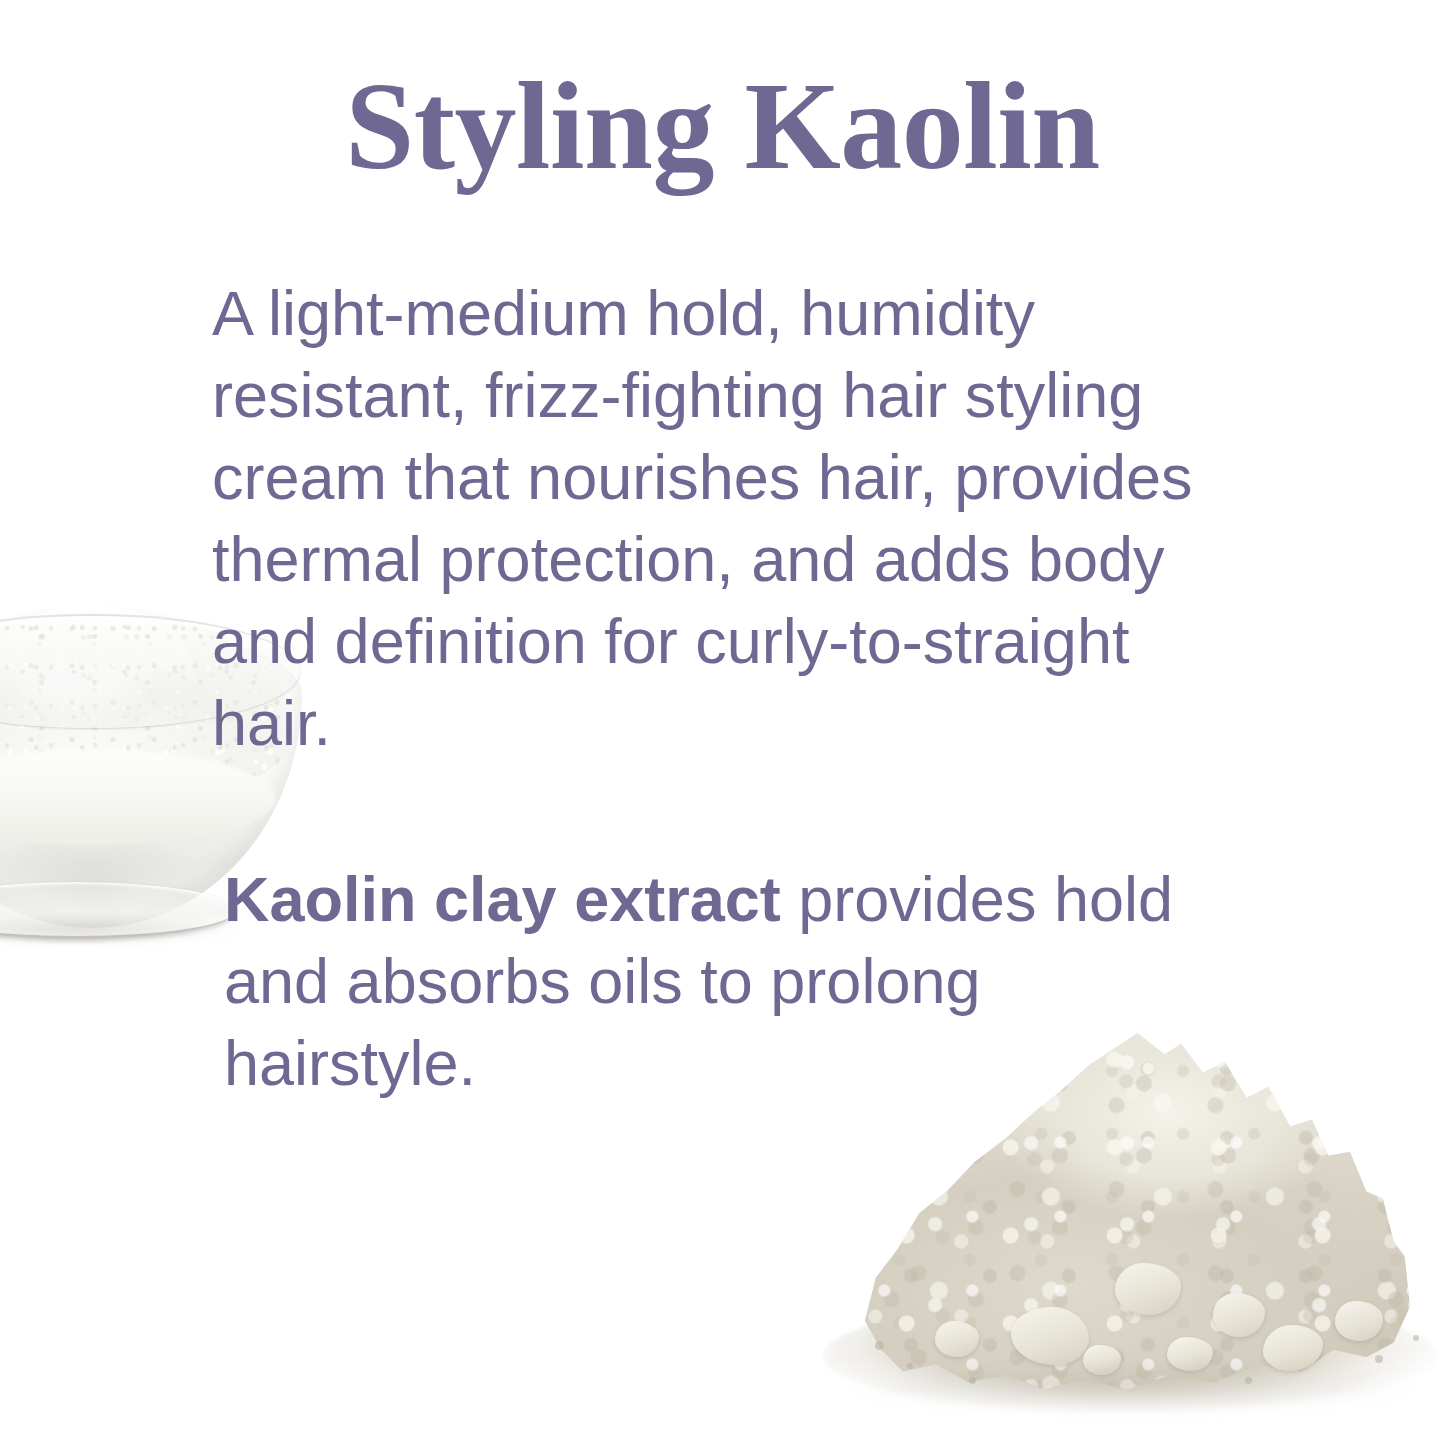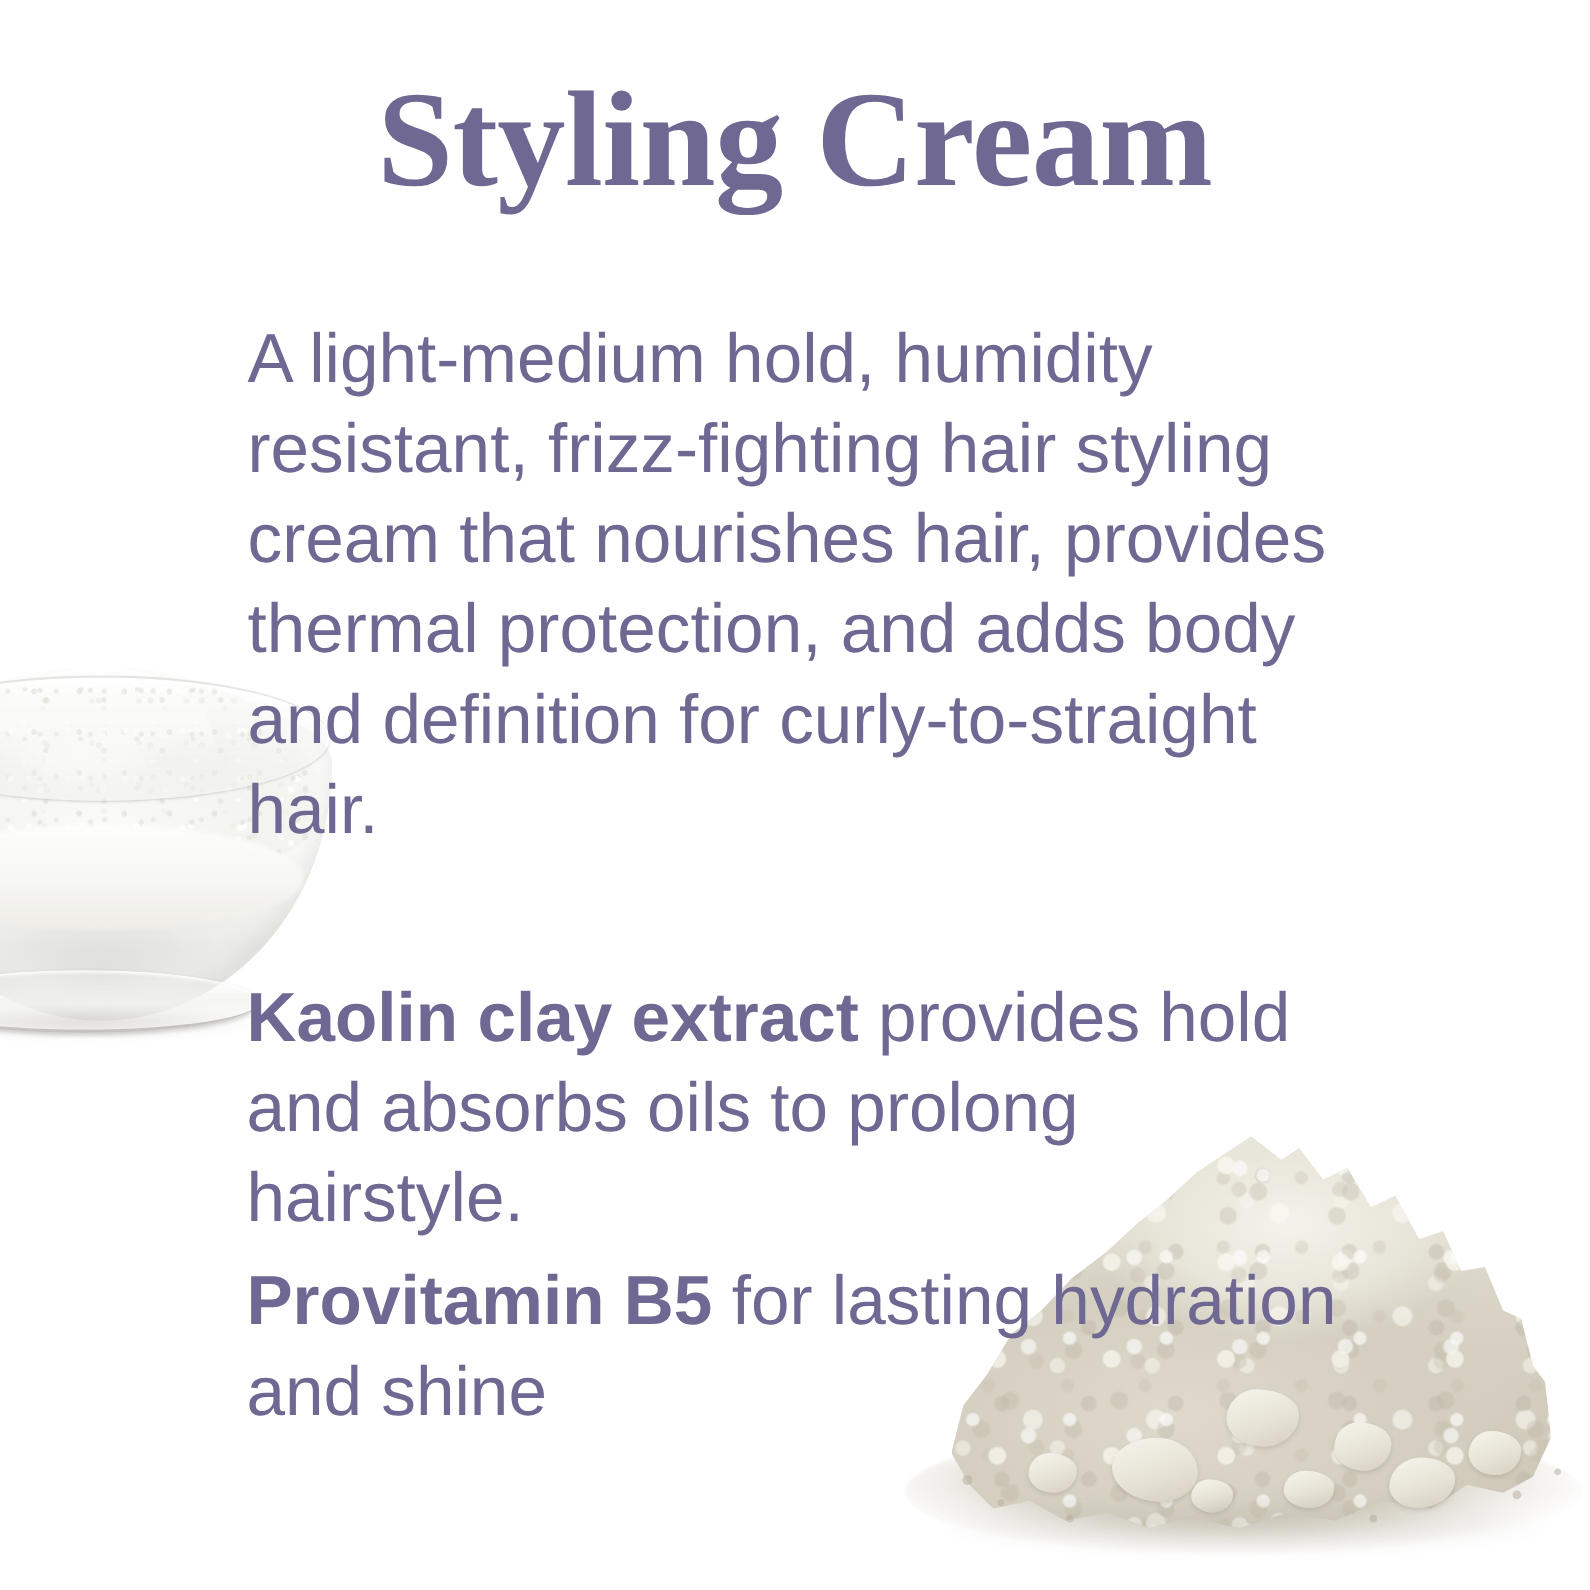--- a/index.html
+++ b/index.html
@@ -238,21 +238,21 @@
     left: 212px;
     top: 272px;
     width: 1040px;
     font-family: "Liberation Sans Narrow", "Liberation Sans", sans-serif;
     font-stretch: condensed;
     font-size: 63px;
     line-height: 82px;
     color: #6e6892;
   }
   .copy-paragraph {
-    margin: 13px;
+    margin: 0;
   }
   .copy-gap {
     height: 82px;
   }
   .ingredient-line {
     margin: 12px;
   }
 </style>
 </head>
 <body>
@@ -289,29 +289,28 @@
       <div class="clay-speck" style="left:560px; top:330px; width:8px; height:8px;"></div>
       <div class="clay-speck" style="left:598px; top:310px; width:6px; height:6px;"></div>
       <div class="clay-speck" style="left:430px; top:352px; width:7px; height:7px;"></div>
       <div class="clay-ground-shadow"></div>
     </div>
 
   </div>
 
   <div class="text-layer">
 
-    <div class="product-title">Styling Cream</div>
+    <div class="product-title">Styling Kaolin</div>
 
     <div class="copy-block">
 
       <p class="copy-paragraph">A light-medium hold, humidity resistant, frizz-fighting hair styling cream that nourishes hair, provides thermal protection, and adds body and definition for curly-to-straight hair.</p>
 
       <div class="copy-gap"></div>
 
       <p class="ingredient-line"><strong>Kaolin clay extract</strong><span> provides hold and absorbs oils to prolong hairstyle.</span></p>
 
-      <p class="ingredient-line"><strong>Provitamin B5</strong><span> for lasting hydration and shine</span></p>
 
     </div>
 
   </div>
 
 </div>
 
 </body></html>

